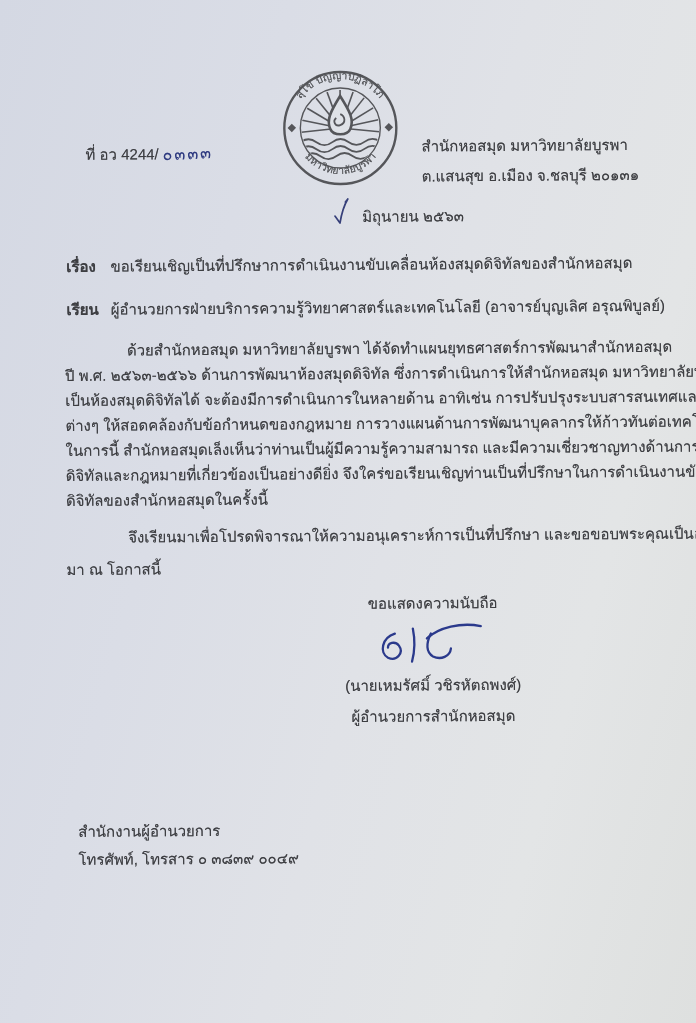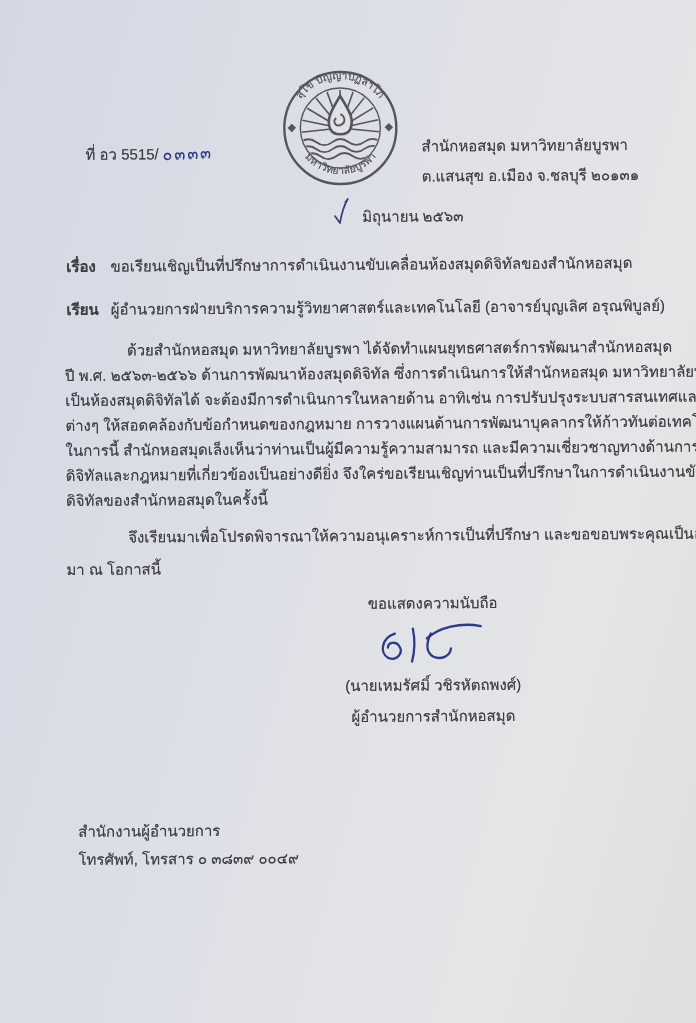--- a/index.html
+++ b/index.html
@@ -29,21 +29,21 @@
   .footer-line{line-height:28px;}
   svg{display:block;}
 </style>
 </head>
 <body>
 
 <div class="paper">
   <div class="sheet">
 
     <div class="abs" style="left:88px;top:140px;">
-      <span>ที่ อว 5515/</span>
+      <span>ที่ อว 4244/</span>
       <span class="ink hand">๐๓๓๓</span>
     </div>
 
     <div class="abs" style="left:283px;top:68px;">
       <svg width="120" height="120" viewBox="0 0 120 120">
         <defs>
           <path id="arcTop" d="M 60,60 m -49,0 a 49,49 0 1 1 98,0" fill="none"></path>
           <path id="arcBot" d="M 60,108 a 48,48 0 0 0 48,-48 M 12,60 a 48,48 0 0 0 48,48" fill="none"></path>
           <path id="arcBottom" d="M 14,60 a 46,46 0 0 0 92,0" fill="none"></path>
           <clipPath id="innerClip">
@@ -90,21 +90,21 @@
 
     <div class="abs" style="left:424px;top:132px;line-height:30px;">
       <div>สำนักหอสมุด  มหาวิทยาลัยบูรพา</div>
       <div>ต.แสนสุข อ.เมือง จ.ชลบุรี  ๒๐๑๓๑</div>
     </div>
 
     <div class="abs" style="left:334px;top:196px;">
       <svg width="20" height="32" viewBox="0 0 20 32" style="display:inline-block;vertical-align:-6px;">
         <path d="M3,20 L8,27 C9.5,18 13,8 16,3 L13.5,6" fill="none" stroke="#37407a" stroke-width="1.7" stroke-linecap="round" stroke-linejoin="round"></path>
       </svg>
-      <span style="margin-left:6px;font-family:Liberation Serif, serif;">มิถุนายน ๒๕๖๓</span>
+      <span style="margin-left:6px;">มิถุนายน ๒๕๖๓</span>
     </div>
 
     <div class="abs" style="left:68px;top:253px;">
       <span class="label">เรื่อง</span>
       <span>ขอเรียนเชิญเป็นที่ปรึกษาการดำเนินงานขับเคลื่อนห้องสมุดดิจิทัลของสำนักหอสมุด</span>
     </div>
 
     <div class="abs" style="left:68px;top:296px;">
       <span class="label">เรียน</span>
       <span>ผู้อำนวยการฝ่ายบริการความรู้วิทยาศาสตร์และเทคโนโลยี (อาจารย์บุญเลิศ อรุณพิบูลย์)</span>

